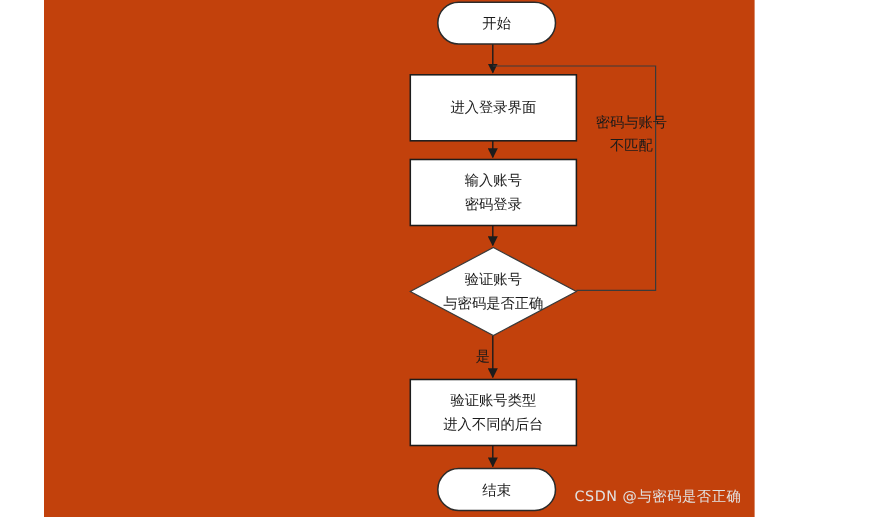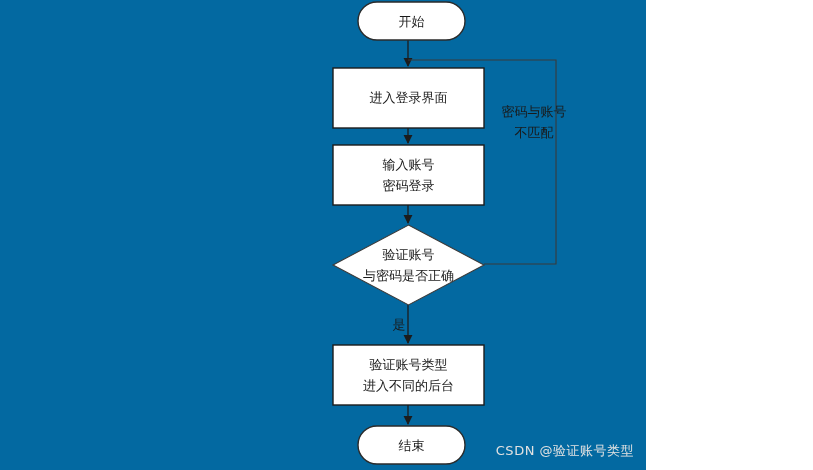--- a/index.html
+++ b/index.html
@@ -7,22 +7,23 @@
     padding: 0;
     background: #ffffff;
   }
   body {
     font-family: "DejaVu Sans", "Liberation Sans", sans-serif;
   }
   #canvas {
     position: relative;
     width: 646px;
     height: 470px;
-    background: #0369a1;
+    background: #c2410c;
     overflow: hidden;
+    margin-left: 40px;
   }
   #flow-svg {
     position: absolute;
     left: 0;
     top: 0;
     width: 813px;
     height: 470px;
   }
   .node-text {
     font-family: "DejaVu Sans", "Liberation Sans", sans-serif;
@@ -134,14 +135,14 @@
       <rect class="shape-terminator" x="358" y="426" width="107" height="38" rx="19" ry="19"></rect>
       <text class="node-text" x="411.5" y="446">结束</text>
     </g>
 
     <text class="edge-label" x="399" y="325">是</text>
 
     <text class="edge-label" x="534" y="112">密码与账号</text>
     <text class="edge-label" x="534" y="133">不匹配</text>
   </svg>
 
-  <div class="watermark">CSDN @验证账号类型</div>
+  <div class="watermark">CSDN @与密码是否正确</div>
 </div>
 
 </body></html>

